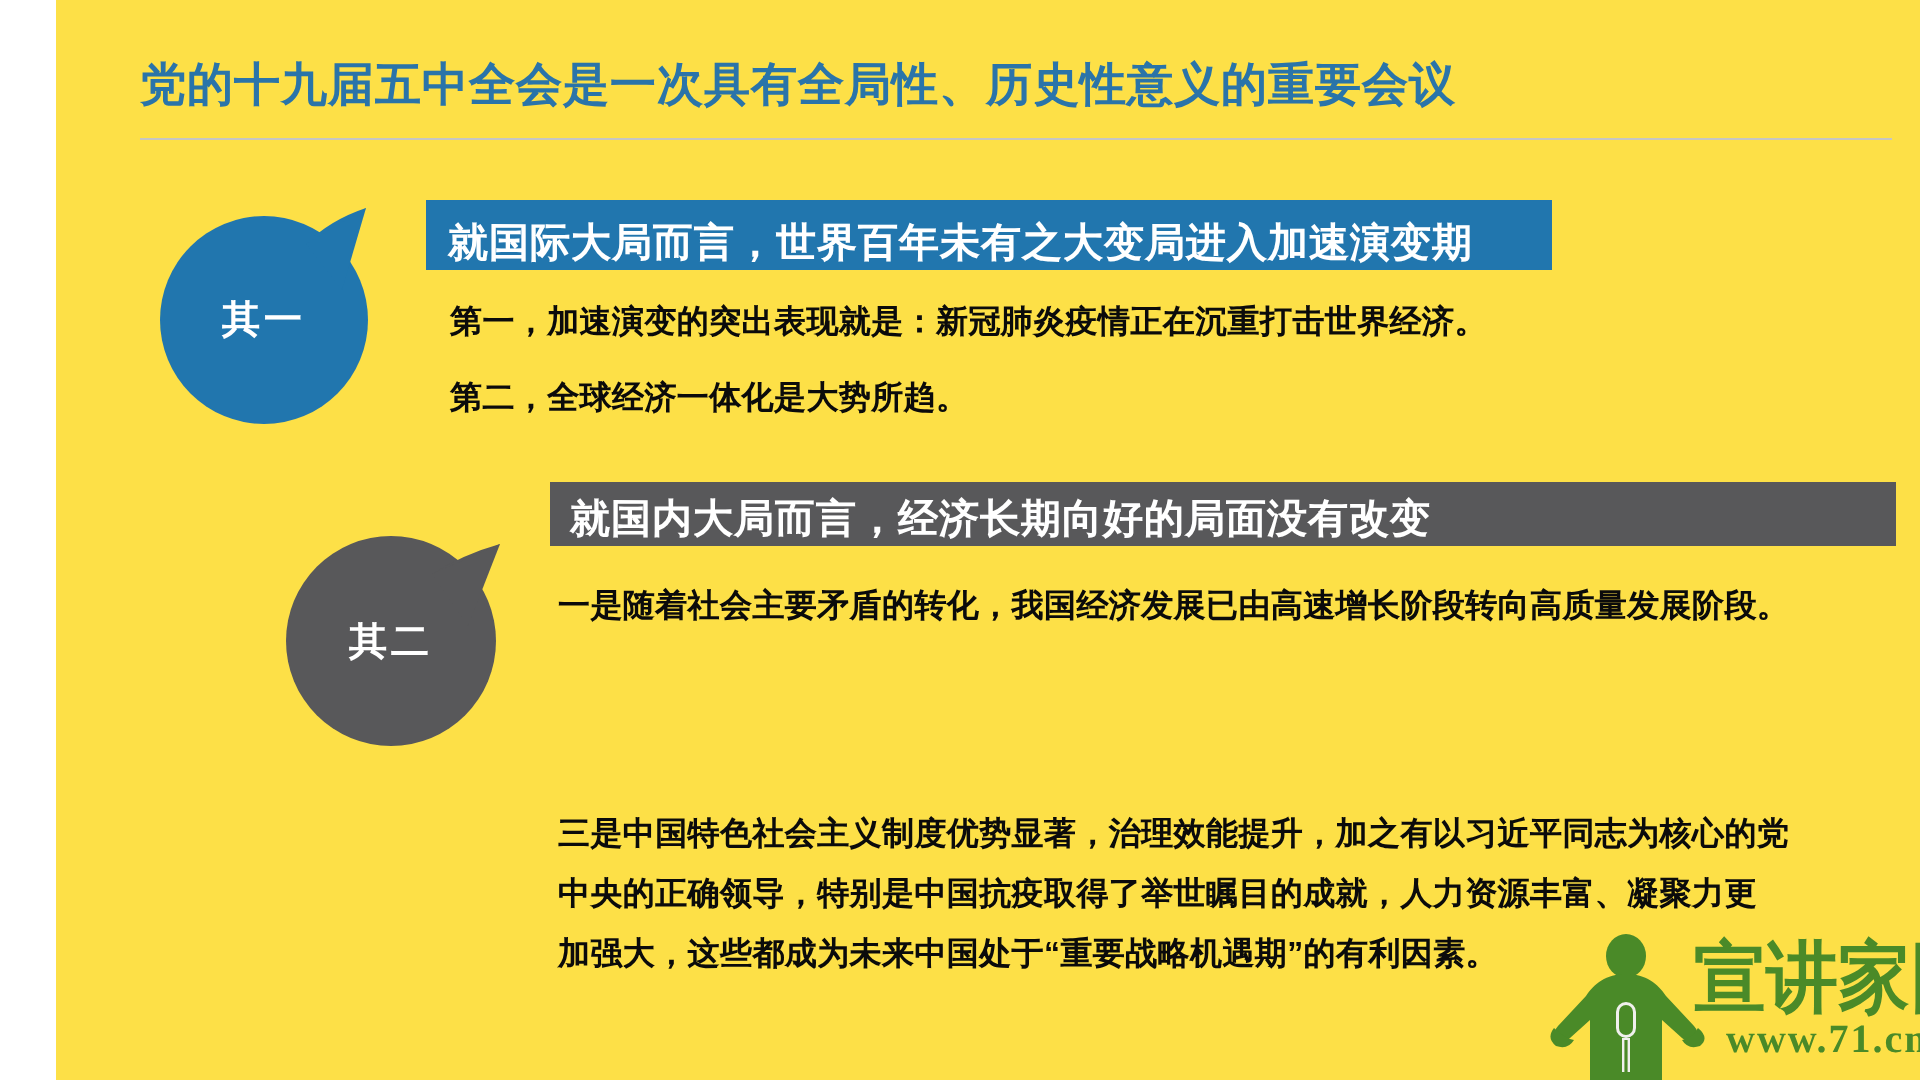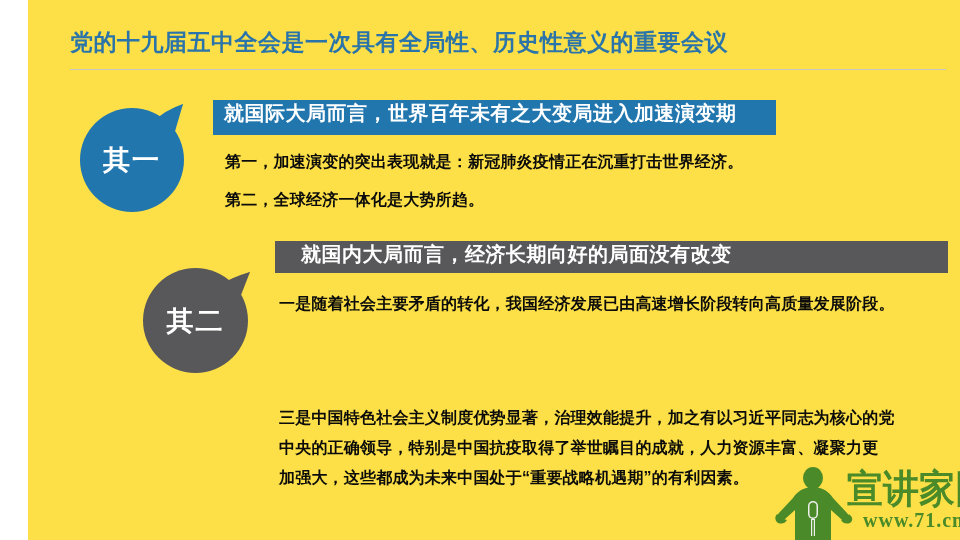--- a/index.html
+++ b/index.html
@@ -38,46 +38,46 @@
   
   .badge-bubble {
     position: absolute;
     border-radius: 50%;
     display: flex;
     align-items: center;
     justify-content: center;
   }
   .badge-bubble .badge-label {
     color: #ffffff;
-    font-size: 27px;
+    font-size: 19px;
     font-weight: bold;
     letter-spacing: 2px;
     font-family: Liberation Mono, monospace;
   }
   .bubble-1 { left: 52px; top: 108px; width: 104px; height: 104px; background: #2176ae; }
   .bubble-2 { left: 115px; top: 268px; width: 105px; height: 105px; background: #58585a; align-items: center; }
 
   .bubble-tail { position: absolute; }
   .tail-1 { left: 115px; top: 100px; }
   .tail-2 { left: 180px; top: 265px; }
 
   
   .section-bar {
     position: absolute;
     color: #ffffff;
     font-weight: bold;
     font-size: 20px;
     white-space: nowrap;
     overflow: hidden;
     display: flex;
-    align-items: flex-start;
+    align-items: flex-end;
     letter-spacing: 0.5px;
   }
   .bar-1 { left: 185px; top: 100px; width: 563px; height: 35px; background: #2176ae; padding-left: 11px; }
-  .bar-2 { left: 247px; top: 241px; width: 673px; height: 32px; background: #58585a; padding-left: 26px; }
+  .bar-2 { left: 247px; top: 241px; width: 673px; height: 32px; background: #58585a; padding-left: 10px; }
 
   
   .para {
     position: absolute;
     font-size: 16px;
     font-weight: bold;
     color: #0b0b0b;
     line-height: 30px;
     white-space: pre-line;
     letter-spacing: 0.2px;

